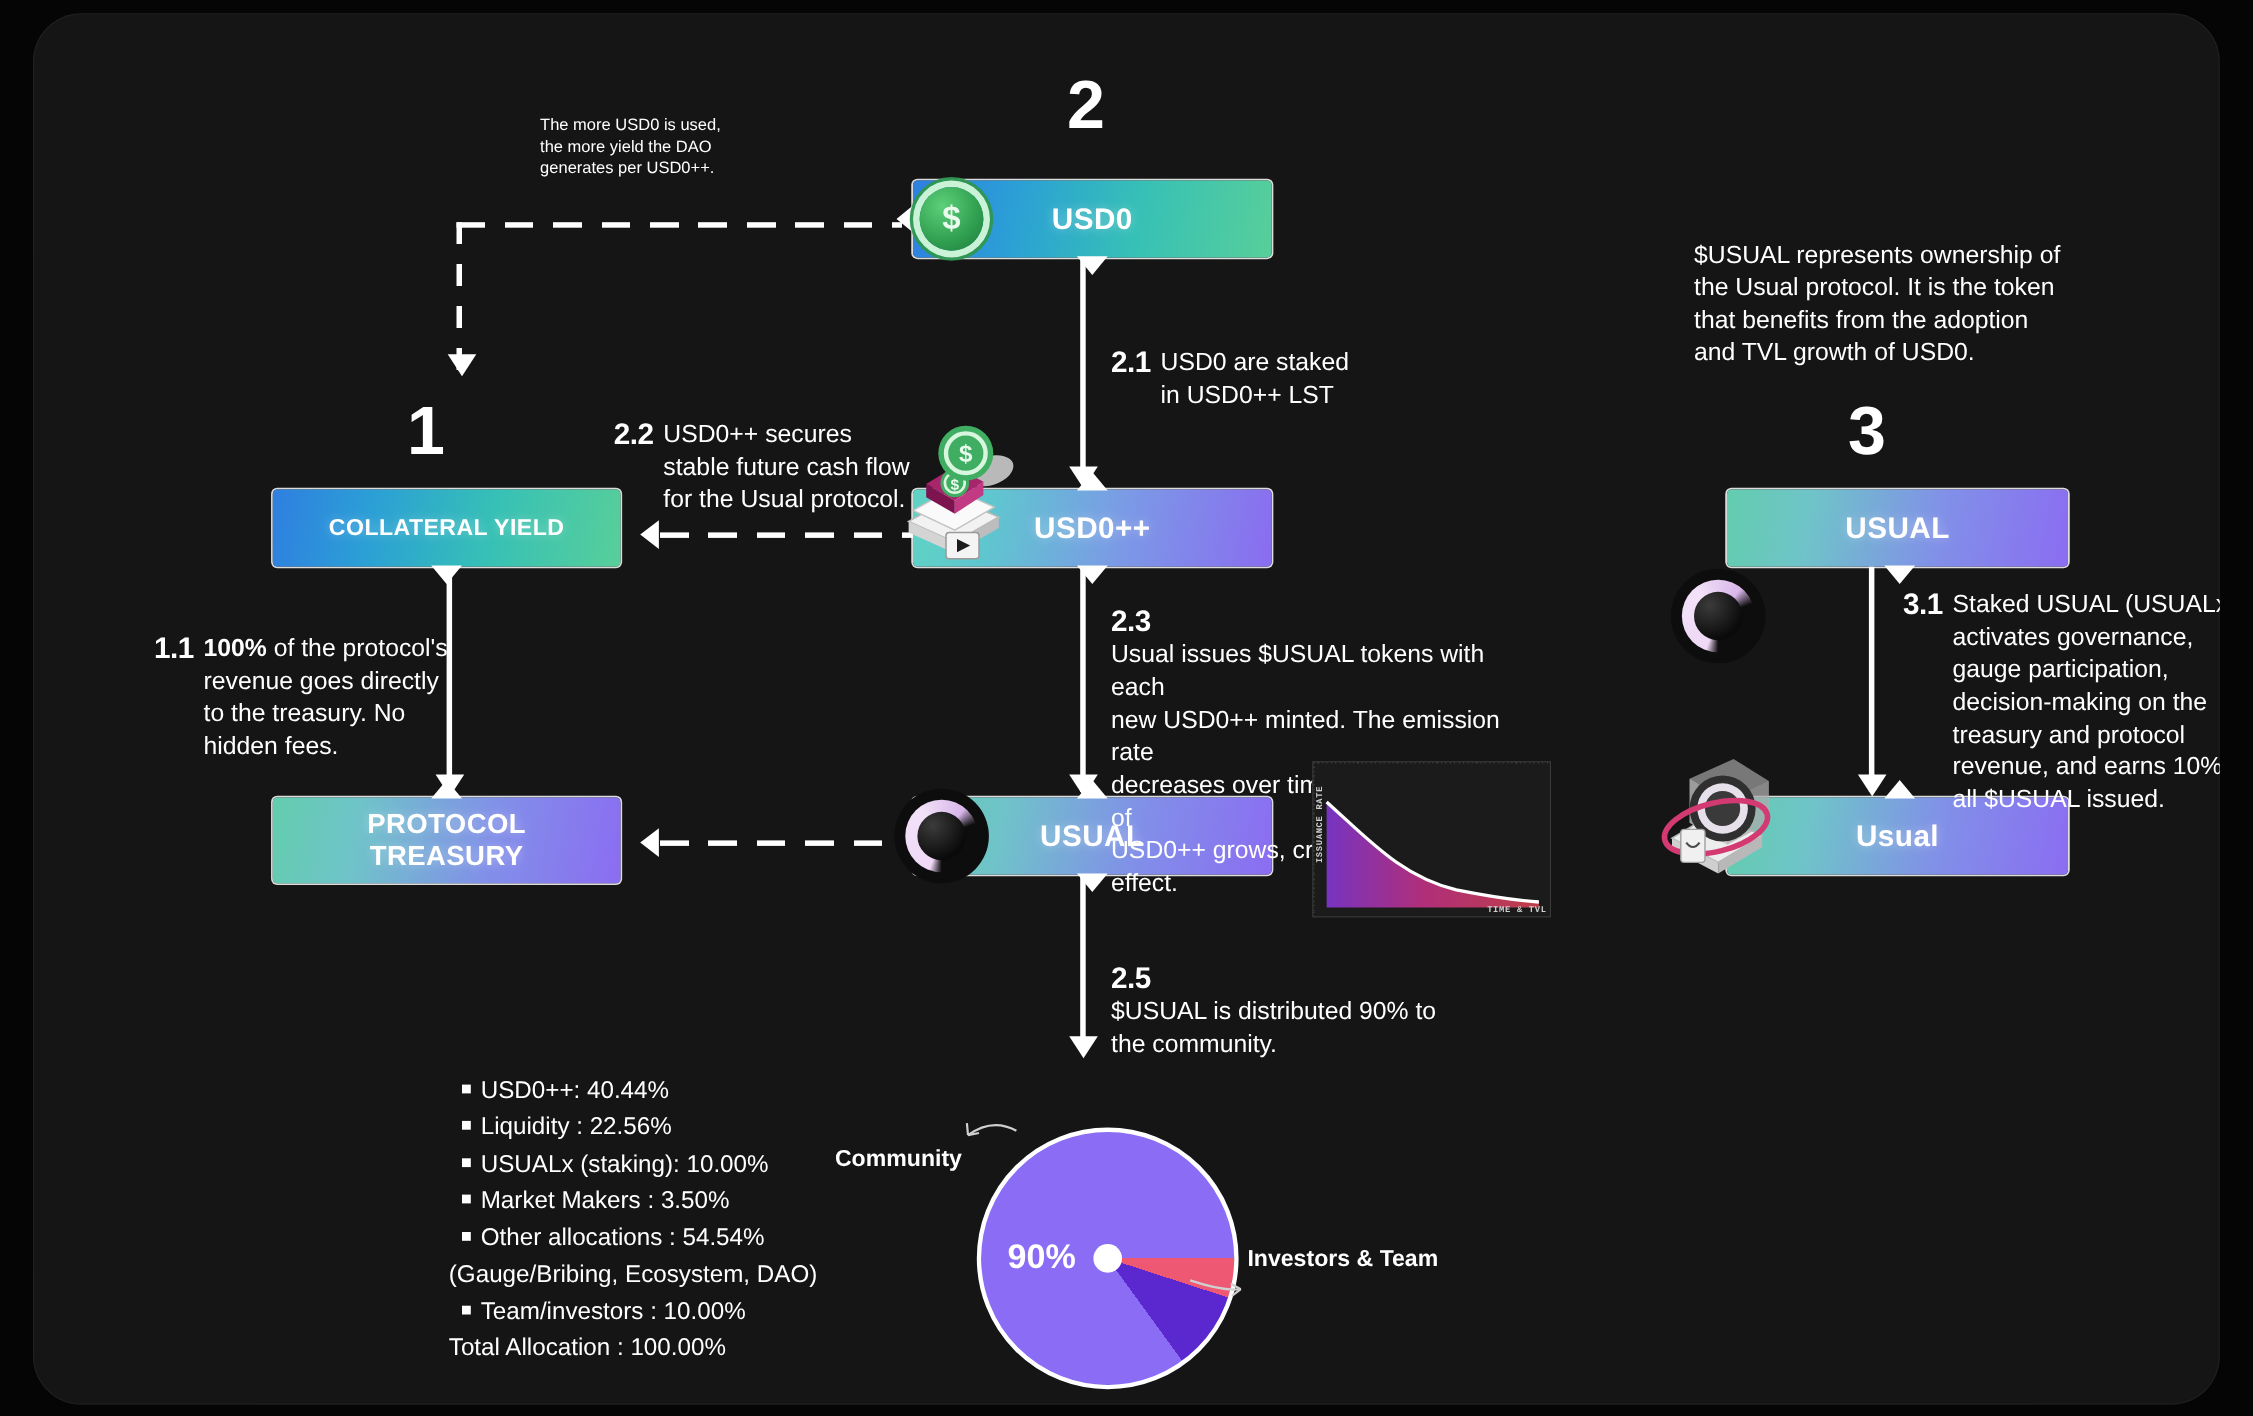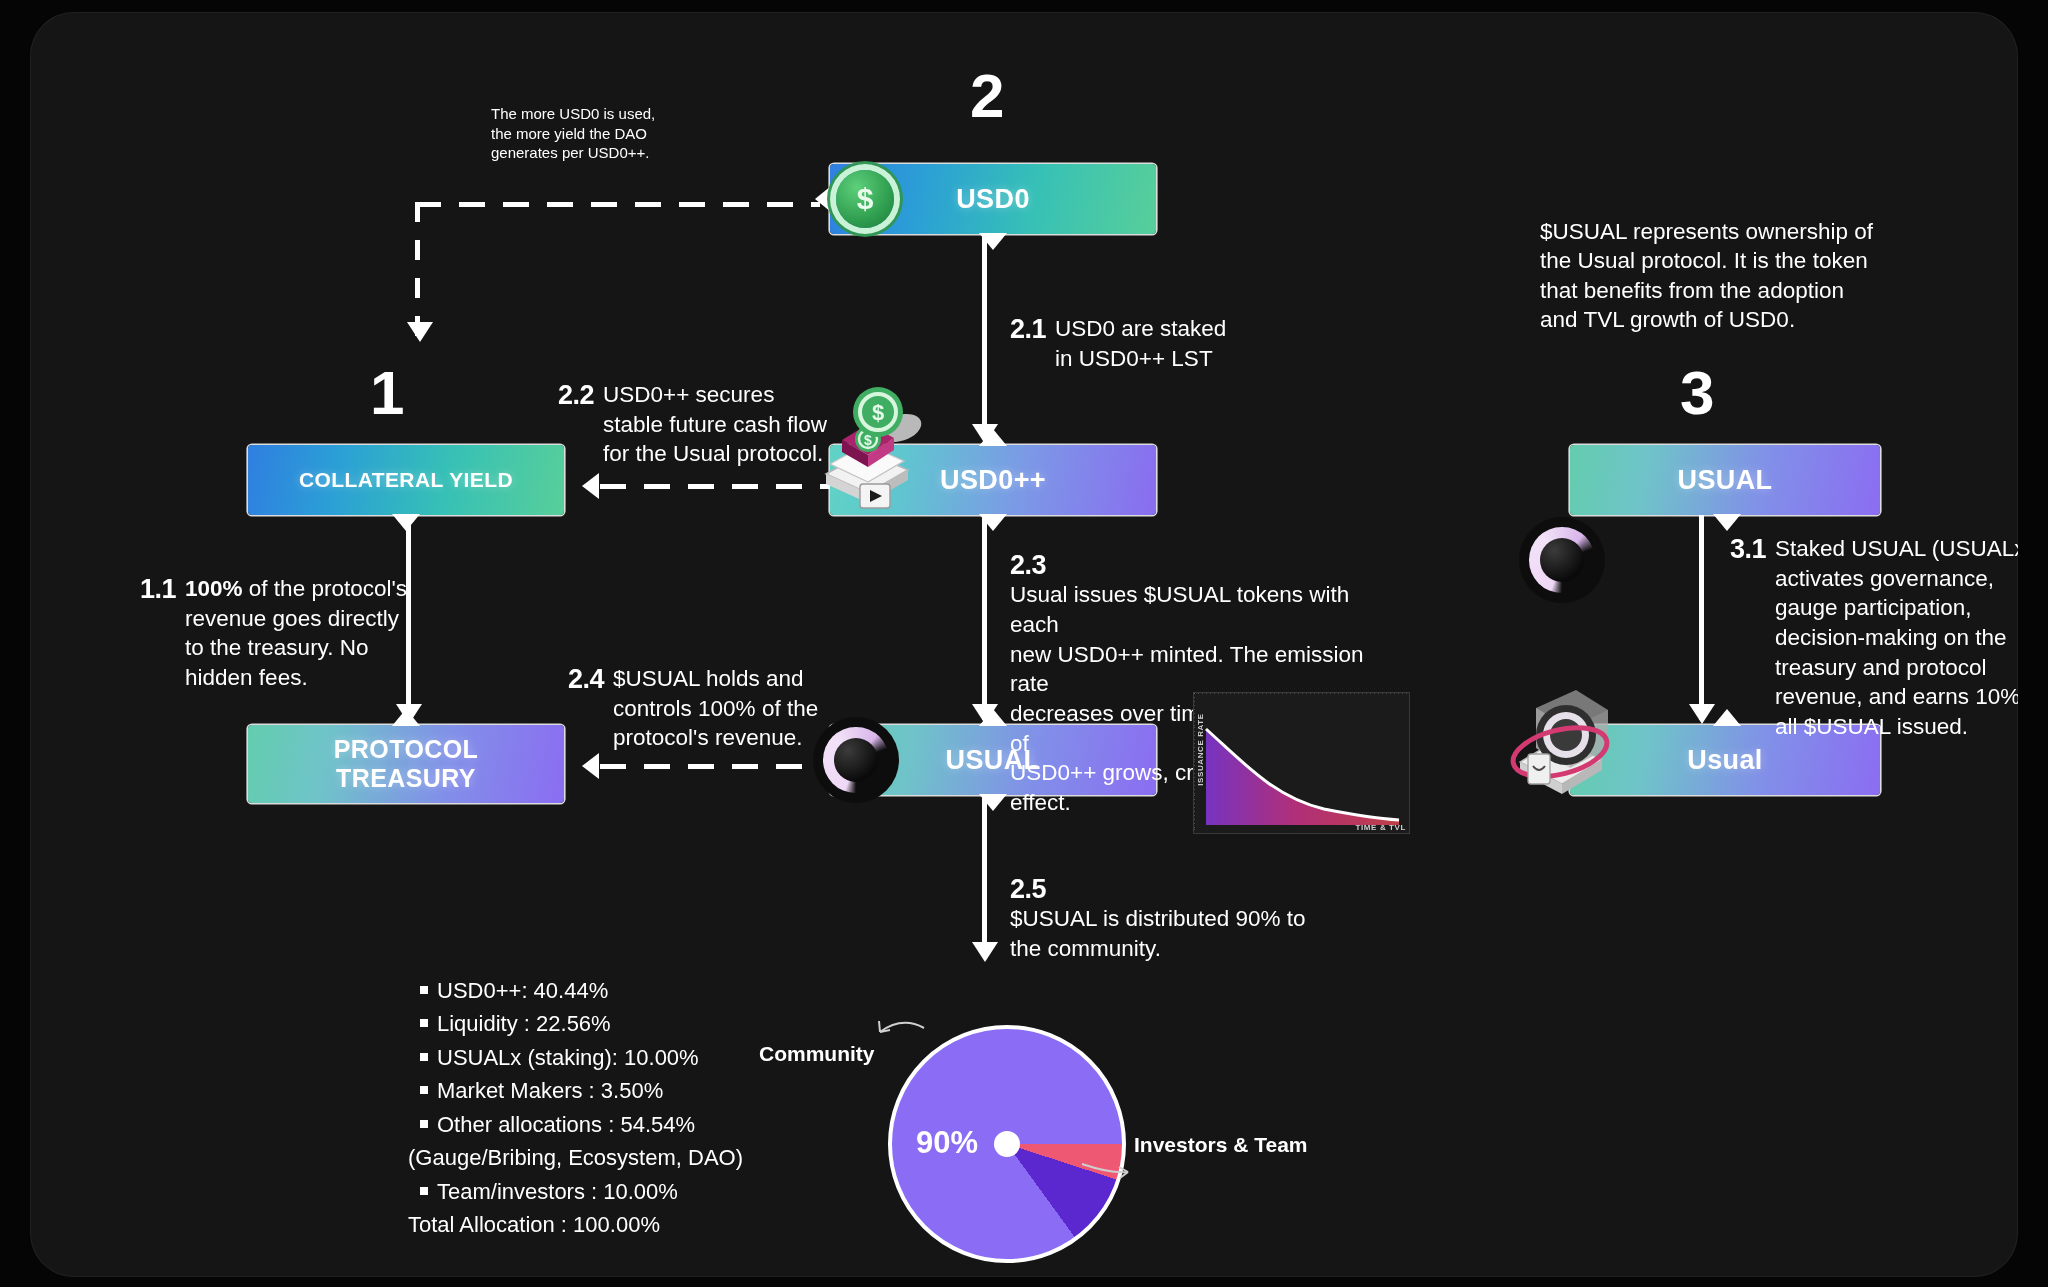--- a/index.html
+++ b/index.html
@@ -234,25 +234,20 @@
   </div>
 
   <div class="step" style="left:980px;top:538px;width:420px;">
     <span class="stepnum">2.3</span><span class="steptxt" style="width:385px;">Usual issues $USUAL tokens with each
 new USD0++ minted. The emission rate
 decreases over time and as the TVL of
 USD0++ grows, creating a scarcity
 effect.</span>
   </div>
 
-  <div class="step" style="left:538px;top:652px;width:330px;">
-    <span class="stepnum">2.4</span><span class="steptxt">$USUAL holds and
-controls 100% of the
-protocol's revenue.</span>
-  </div>
 
   <div class="step" style="left:980px;top:862px;width:330px;">
     <span class="stepnum">2.5</span><span class="steptxt">$USUAL is distributed 90% to
 the community.</span>
   </div>
 
   <div class="step" style="left:110px;top:562px;width:330px;">
     <span class="stepnum">1.1</span><span class="steptxt" style="width:250px;"><b>100%</b><span style="white-space:pre-line;"> of the protocol's
 revenue goes directly
 to the treasury.  No
@@ -262,21 +257,21 @@
   <div class="step" style="left:1700px;top:522px;width:320px;">
     <span class="stepnum">3.1</span><span class="steptxt">Staked USUAL (USUALx)
 activates governance,
 gauge participation,
 decision-making on the
 treasury and protocol
 revenue, and earns 10% of
 all $USUAL issued.</span>
   </div>
 
-  <div class="minichart" style="left:1163px;top:680px;width:215px;height:140px;">
+  <div class="minichart" style="left:1163px;top:680px;width:215px;height:140px;font-family:Liberation Mono, monospace;">
     <div class="grid"></div>
     <svg width="215" height="140" viewBox="0 0 215 140" style="position:absolute;left:0;top:0;">
       <defs>
         <linearGradient id="issfill" x1="0" y1="0" x2="1" y2="0">
           <stop offset="0%" stop-color="#7b35c9"></stop>
           <stop offset="45%" stop-color="#b7307f"></stop>
           <stop offset="100%" stop-color="#c8404a"></stop>
         </linearGradient>
       </defs>
       <path d="M12 36 C 50 70, 80 104, 130 116 C 165 123, 190 126, 205 127 L205 132 L12 132 Z" fill="url(#issfill)" opacity=".95"></path>

